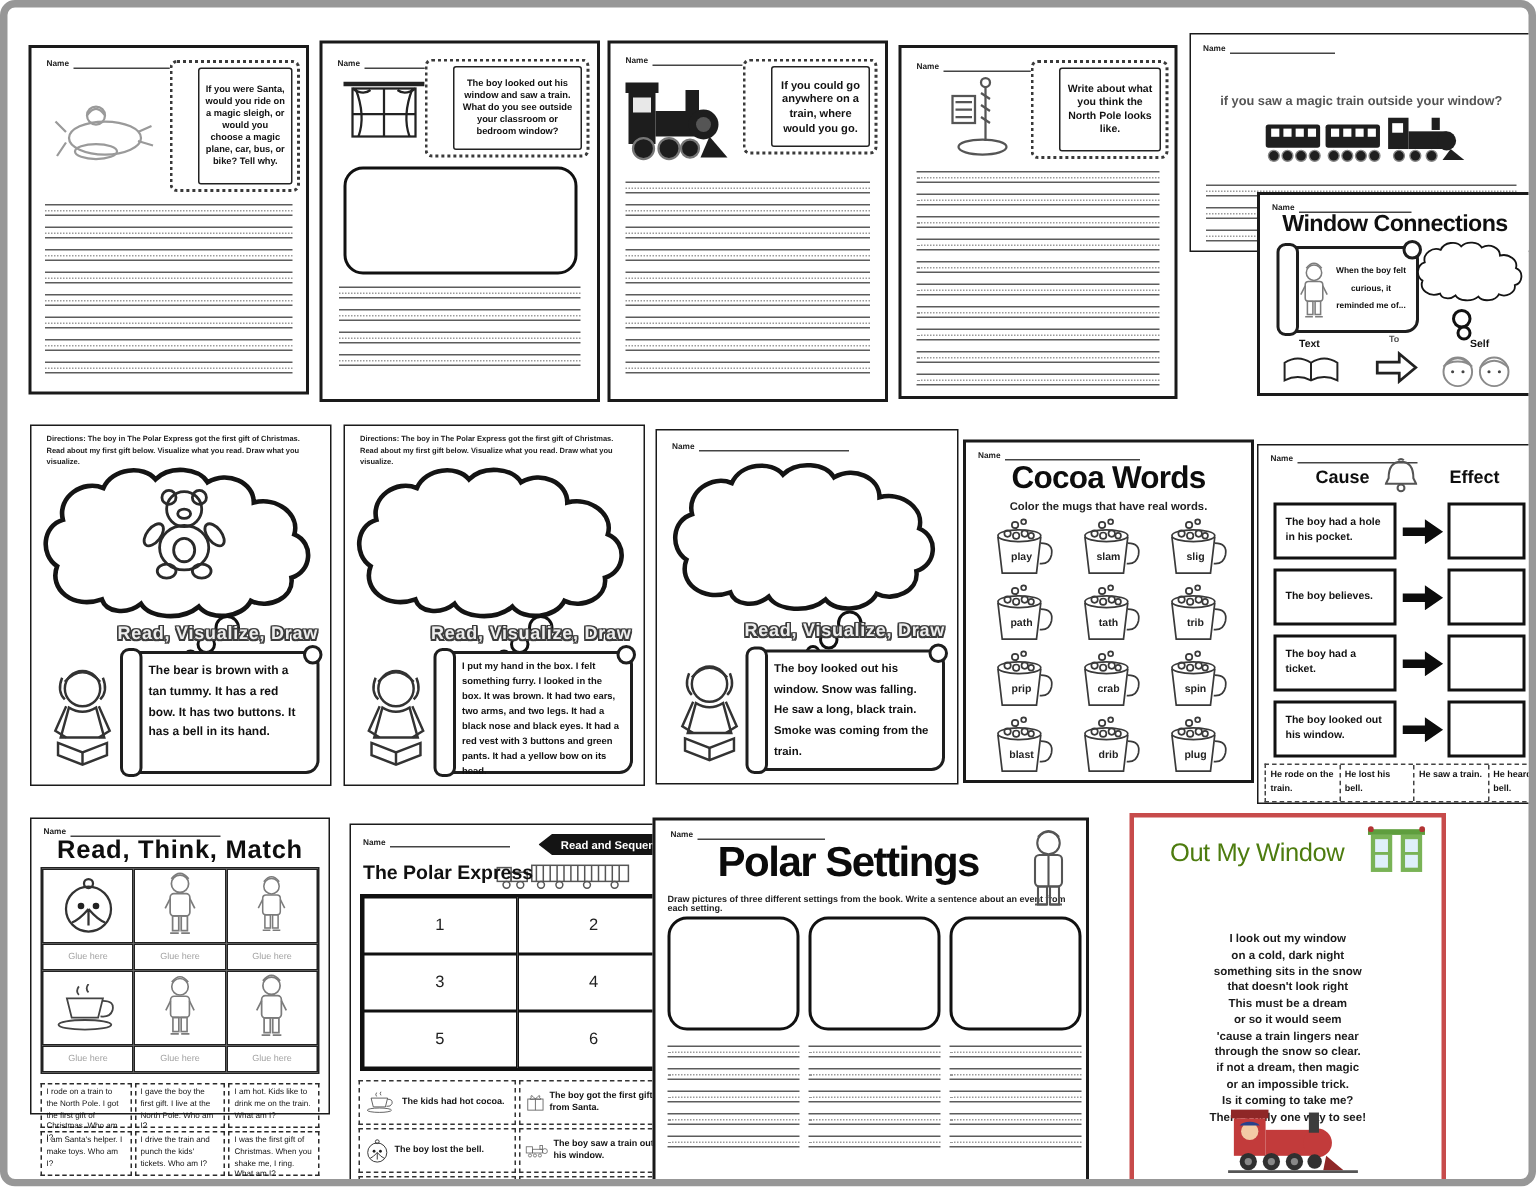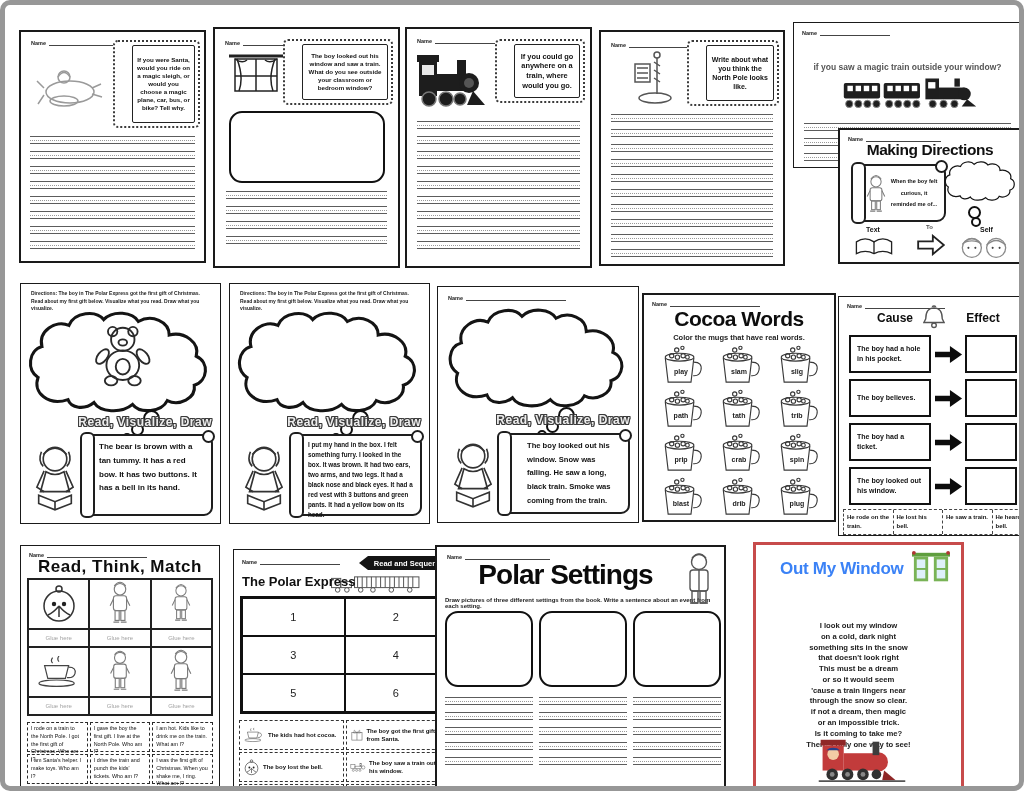--- a/index.html
+++ b/index.html
@@ -328,21 +328,21 @@
         <div class="hw"></div>
         <div class="hw"></div>
       </div>
   </div>
 
   <div class="page" style="left:833px;top:123px;width:184px;height:136px;z-index:5;">
     <div class="name-row" style="left:8px;top:5px;">
       <span>Name</span>
       <span class="name-rule" style="width:75px"></span>
     </div>
-    <div class="abs" style="left:0;right:0;top:11px;text-align:center;font-size:15.5px;font-weight:800;letter-spacing:-.4px;color:#101010;">Making Directions</div>
+    <div class="abs" style="left:0;right:0;top:11px;text-align:center;font-size:15.5px;font-weight:800;letter-spacing:-.4px;color:#101010;">Window Connections</div>
     <div class="scroll" style="left:14px;top:34px;width:92px;height:58px;">
       <svg class="abs" style="left:9px;top:5px" width="22" height="48" viewBox="0 0 30 56">
           <use href="#sym-figure"></use>
         </svg>
       <div class="ptxt" style="left:34px;font-size:5.6px;line-height:2.1;text-align:center;font-weight:600;display:flex;align-items:center;">When the boy felt curious, it reminded me of...</div>
     </div>
     <svg class="abs" style="left:103px;top:28px" width="76" height="46" viewBox="0 0 200 112">
         <use href="#sym-cloud"></use>
       </svg>
     <div class="thb" style="left:128px;top:76px;width:9px;height:9px;"></div>
@@ -429,21 +429,21 @@
       <span class="name-rule" style="width:100px"></span>
     </div>
     <svg class="abs bigcloud" style="left:5px;top:18px" width="192" height="106" viewBox="0 0 200 112">
         <use href="#sym-cloud"></use>
       </svg>
     <div class="thb" style="left:120px;top:120px;width:13px;height:13px;"></div>
     <div class="thb" style="left:108px;top:133px;width:9px;height:9px;"></div>
     <div class="thb" style="left:99px;top:143px;width:6px;height:6px;"></div>
     <div class="abs bubble-title" style="right:8px;top:126px;font-size:12px;">Read, Visualize, Draw</div>
     <div class="scroll" style="left:62px;top:146px;right:8px;bottom:8px;">
-      <div class="ptxt" style="font-size:7.6px;line-height:1.8;font-weight:600;margin-left:11px;">The boy looked out his window. Snow was falling. He saw a long, black train. Smoke was coming from the train.</div>
+      <div class="ptxt" style="font-size:7.6px;line-height:1.8;font-weight:600;">The boy looked out his window. Snow was falling. He saw a long, black train. Smoke was coming from the train.</div>
     </div>
     <svg class="abs" style="left:6px;top:152px;z-index:2" width="58" height="74" viewBox="0 0 64 80">
         <use href="#sym-reader"></use>
       </svg>
   </div>
 
   <div class="page" style="left:637px;top:288px;width:194px;height:229px;">
     <div class="name-row" style="left:8px;top:5px;">
       <span>Name</span>
       <span class="name-rule" style="width:90px"></span>
@@ -562,21 +562,21 @@
     <div class="ebox" style="left:126px;top:170px;width:52px;height:38px;"></div>
 
     <div class="bank" style="left:4px;right:4px;top:212px;height:24px;">
       <div class="bankcell">He rode on the train.</div>
       <div class="bankcell">He lost his bell.</div>
       <div class="bankcell">He saw a train.</div>
       <div class="bankcell">He heard the bell.</div>
     </div>
   </div>
 
-  <div class="page thin" style="left:15px;top:540px;width:200px;height:245px;">
+  <div class="page thin" style="left:15px;top:540px;width:200px;height:198px;">
     <div class="name-row" style="left:8px;top:5px;">
       <span>Name</span>
       <span class="name-rule" style="width:100px"></span>
     </div>
     <div class="abs" style="left:0;right:0;top:11px;text-align:center;font-size:17px;font-weight:700;letter-spacing:.5px;color:#0e0e0e;">Read, Think, Match</div>
     <div class="rtm-grid" style="left:6px;right:6px;top:32px;grid-template-rows:50px 18px 50px 18px;">
       <div class="rtm-cell">
           <svg width="40" height="40" viewBox="0 0 40 40">
             <use href="#sym-jinglebell"></use>
           </svg>
@@ -730,21 +730,21 @@
     <div class="abs" style="left:196px;top:150px;width:88px">
         <div class="hw"></div>
         <div class="hw"></div>
         <div class="hw"></div>
         <div class="hw"></div>
         <div class="hw"></div>
       </div>
   </div>
 
   <div class="page" style="left:748px;top:537px;width:211px;height:249px;border:3px solid #c74b4b;">
-    <div class="abs" style="left:24px;top:14px;font-size:17px;font-weight:700;letter-spacing:-.3px;color:#3b82f6;">Out My Window</div>
+    <div class="abs" style="left:24px;top:14px;font-size:17px;font-weight:400;letter-spacing:-.3px;color:#4d7c0f;">Out My Window</div>
     <svg class="abs" style="right:8px;top:4px" width="44" height="38" viewBox="0 0 44 40">
       <rect x="2" y="4" width="40" height="4" fill="#5f9e3e"></rect>
       <rect x="4" y="8" width="15" height="26" fill="#79b356"></rect>
       <rect x="25" y="8" width="15" height="26" fill="#79b356"></rect>
       <rect x="7" y="11" width="9" height="9" fill="#dff0fa"></rect>
         <rect x="7" y="22" width="9" height="9" fill="#dff0fa"></rect>
       <rect x="28" y="11" width="9" height="9" fill="#dff0fa"></rect>
         <rect x="28" y="22" width="9" height="9" fill="#dff0fa"></rect>
       <circle cx="4" cy="4" r="2" fill="#b23434"></circle>
         <circle cx="40" cy="4" r="2" fill="#b23434"></circle>

